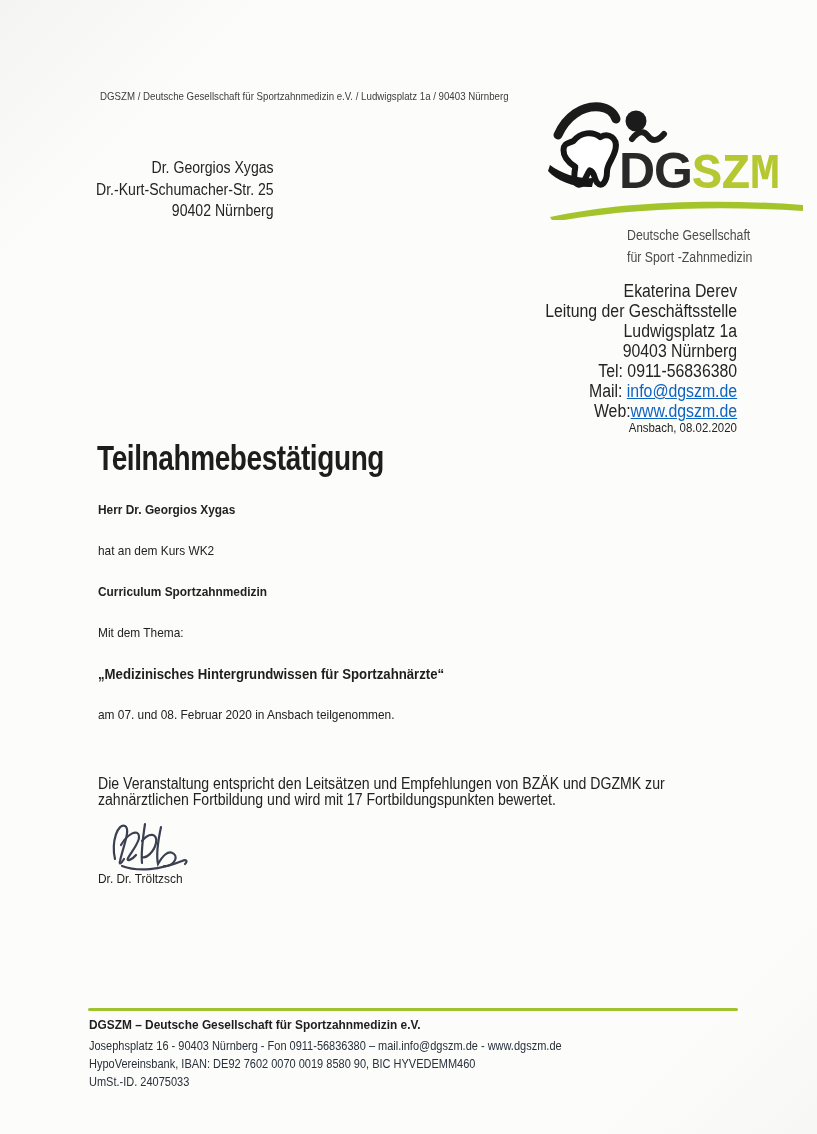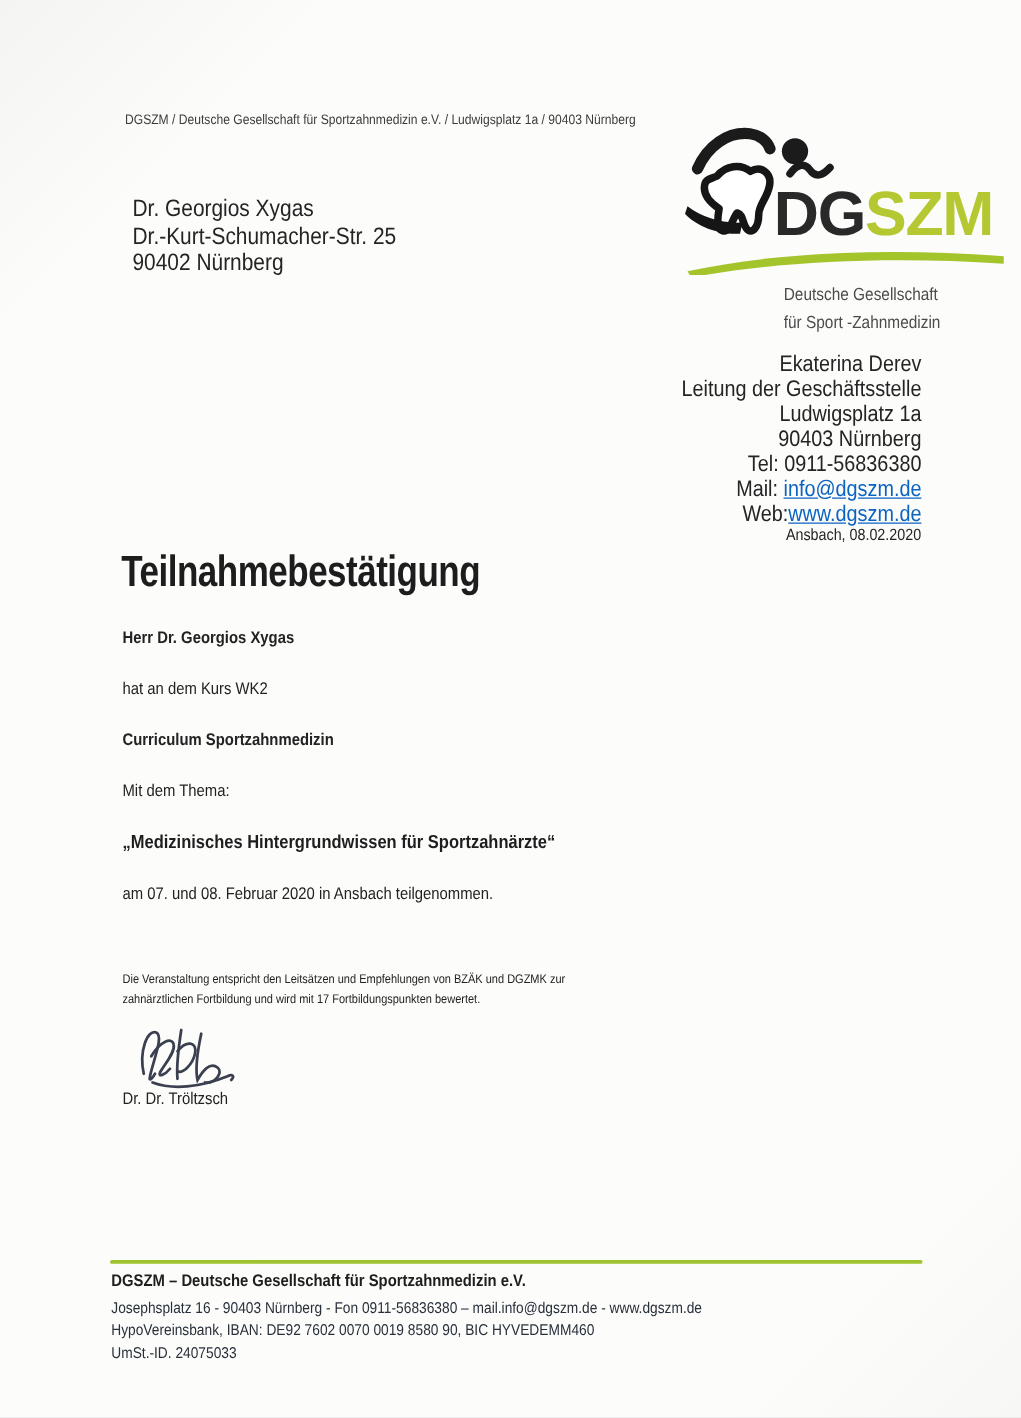--- a/index.html
+++ b/index.html
@@ -11,35 +11,35 @@
   .page{
     position:relative;width:817px;height:1134px;overflow:hidden;
     background:linear-gradient(135deg,#f4f4f2 0%,#fcfcfb 14%,#fcfcfb 88%,#f7f7f5 100%);
     color:#262626;
   }
   .abs{position:absolute;white-space:nowrap;}
   
   .cal-l{transform:scaleX(0.88);transform-origin:0 50%;}
   .cal-r{transform:scaleX(0.88);transform-origin:100% 50%;}
   .sender{left:100px;top:90px;font-size:11px;color:#3c3c3c;}
-  .recipient{left:106px;top:157px;font-size:19px;line-height:21.5px;color:#242424;}
+  .recipient{left:96px;top:157px;font-size:16px;line-height:21.5px;color:#242424;text-align:right;}
   .wordmark{left:619px;top:146px;font-size:50px;font-weight:bold;letter-spacing:-1px;line-height:1;}
   .wm-dark{color:#292929;}
   .wm-green{color:#b5c832;}
   .logo-sub{left:627px;top:224px;font-size:14px;line-height:22px;color:#4b4b4b;}
   .contact{right:80px;top:281px;font-size:18px;line-height:20px;text-align:right;color:#242424;}
   .contact .row{white-space:nowrap;}
   a.doclink{color:#0b63c2;text-decoration:underline;cursor:pointer;}
   .dateline{right:80px;top:420px;font-size:13px;color:#242424;}
   .title{left:97px;top:438px;font-size:35px;font-weight:bold;letter-spacing:-0.5px;color:#1d1d1d;
          transform:scaleX(0.8);transform-origin:0 0;}
   .bodyline{left:98px;font-size:13.5px;color:#222;}
   .b{font-weight:bold;}
   .topic{font-size:15px;font-weight:bold;color:#1e1e1e;}
-  .para{left:98px;top:776px;font-size:10px;line-height:15.5px;color:#222;}
+  .para{left:98px;top:776px;font-size:16px;line-height:15.5px;color:#222;}
   .signame{left:98px;top:871px;font-size:13.5px;color:#222;}
   .footer-rule{left:88px;top:1008px;width:650px;height:3px;border-radius:2px;}
   .f1{left:89px;top:1017px;font-size:13.5px;font-weight:bold;color:#1e1e1e;}
   .f2{left:89px;top:1039px;font-size:12.5px;color:#28303a;}
   .f3{left:89px;top:1057px;font-size:12.5px;color:#28303a;}
   .f4{left:89px;top:1075px;font-size:12.5px;color:#28303a;}
   svg{display:block;}
 </style>
 </head>
 <body>
@@ -59,21 +59,21 @@
       <path d="M10,42 C18,24 34,12 52,14 C60,15 66,20 68,26" stroke-width="9"></path>
       <path d="M84,46 c6,-8 12,-9 16,-3 c4,6 10,5 16,-2" stroke-width="6"></path>
     </g>
     <circle cx="88" cy="28" r="10.5" fill="#1b1b1b"></circle>
     <path d="M28,46 C36,38 48,38 55,45 C64,41 72,48 69,58 C66,68 59,72 58,80 C57,90 51,96 47,90
              C44,85 46,79 41,77 C36,82 34,92 28,90 C23,88 25,79 27,72 C22,68 16,62 17,54 C18,47 22,48 28,46 Z" fill="#ffffff" stroke="#161616" stroke-width="6" stroke-linejoin="round" transform="rotate(-6 45 70)"></path>
     <path d="M2,72 C14,81 30,86 46,85 L44,94 C27,95 9,88 0,78 Z" fill="#161616"></path>
   </svg>
 
   <div class="abs wordmark">
-    <span class="wm-dark">DG</span><span class="wm-green" style="color: rgb(181, 200, 50);">SZM</span>
+    <span class="wm-dark">DG</span><span class="wm-green" style="color: rgb(181, 200, 50); font-family: Liberation Mono, monospace;">SZM</span>
   </div>
 
   <svg class="abs" style="left:548px;top:196px;" width="257" height="24" viewBox="0 0 257 24">
     <path d="M2,21 C70,6 162,2 255,9 L255,15 C164,9 74,13 5,26 Z" fill="#a4c42c"></path>
   </svg>
 
   <div class="abs logo-sub">
     <div class="cal-l">Deutsche Gesellschaft</div>
     <div class="cal-l">für Sport -Zahnmedizin</div>
   </div>

